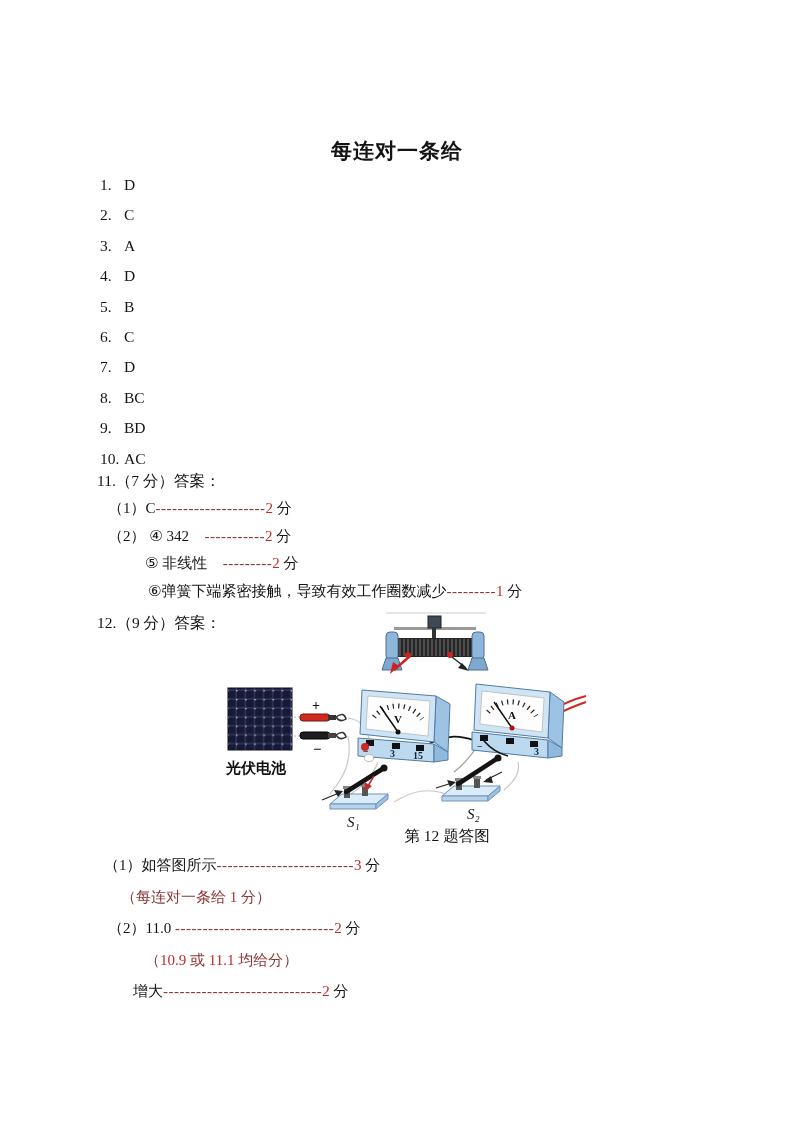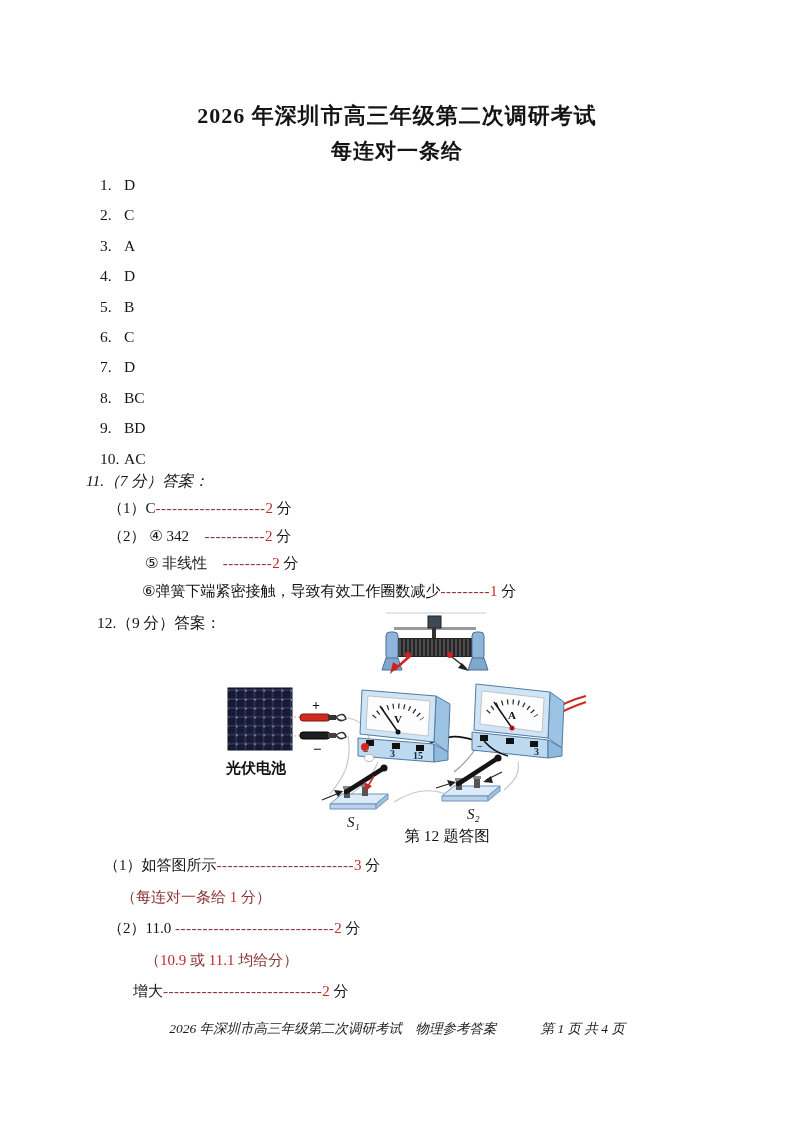--- a/index.html
+++ b/index.html
@@ -23,21 +23,20 @@
   .note .num{color:#c22a28;}
   .footer{top:1020px;left:0;width:100%;display:flex;justify-content:center;gap:44px;
           font-style:italic;font-size:13.5px;color:#1a1a1a;}
   svg text{font-family:"Liberation Serif","DejaVu Serif","DejaVu Sans",serif;}
 </style>
 </head>
 <body>
 
 <div class="page">
 
-  <div class="abs doc-title">2026 年深圳市高三年级第二次调研考试</div>
   <div class="abs doc-subtitle">每连对一条给</div>
 
   <div class="abs answers">
     <div class="row">
         <span class="no">1.</span>
         <span>D</span>
       </div>
     <div class="row">
         <span class="no">2.</span>
         <span>C</span>
@@ -69,29 +68,29 @@
     <div class="row">
         <span class="no">9.</span>
         <span>BD</span>
       </div>
     <div class="row">
         <span class="no">10.</span>
         <span>AC</span>
       </div>
   </div>
 
-  <div class="line hdr" style="left:86px;top:471px;font-style:italic;">11.（7 分）答案：</div>
+  <div class="line hdr" style="left:97px;top:471px;">11.（7 分）答案：</div>
 
   <div class="line" style="left:108px;top:499px;"><span>（1）C</span><span class="dash">--------------------</span><span class="score">2</span><span class="unit"> 分</span></div>
 
   <div class="line" style="left:108px;top:527px;"><span>（2） ④ 342</span><span class="dash">　-----------</span><span class="score">2</span><span class="unit"> 分</span></div>
 
   <div class="line" style="left:145px;top:554px;"><span>⑤ 非线性</span><span class="dash">　---------</span><span class="score">2</span><span class="unit"> 分</span></div>
 
-  <div class="line" style="left:142px;top:582px;"><span>⑥弹簧下端紧密接触，导致有效工作圈数减少</span><span class="dash">---------</span><span class="score">1</span><span class="unit"> 分</span></div>
+  <div class="line" style="left:148px;top:582px;"><span>⑥弹簧下端紧密接触，导致有效工作圈数减少</span><span class="dash">---------</span><span class="score">1</span><span class="unit"> 分</span></div>
 
   <div class="line hdr" style="left:97px;top:613px;">12.（9 分）答案：</div>
 
   <svg class="abs" style="left:218px;top:610px;" width="370" height="240" viewBox="0 0 370 240">
     <defs>
       <pattern id="pvgrid" width="9.1" height="8.9" patternUnits="userSpaceOnUse">
         <rect width="9.1" height="8.9" fill="none" stroke="#4a5080" stroke-width="0.8"></rect>
         <circle cx="0.5" cy="0.5" r="0.9" fill="#c8cde6"></circle>
       </pattern>
     </defs>
@@ -225,18 +224,14 @@
   <div class="line" style="left:104px;top:856px;"><span>（1）如答图所示</span><span class="dash">-------------------------</span><span class="score">3</span><span class="unit"> 分</span></div>
 
   <div class="line note" style="left:121px;top:888px;"><span>（每连对一条给 </span><span class="num">1</span><span> 分）</span></div>
 
   <div class="line" style="left:108px;top:919px;"><span>（2）11.0 </span><span class="dash">-----------------------------</span><span class="score">2</span><span class="unit"> 分</span></div>
 
   <div class="line note" style="left:145px;top:951px;text-align:center;"><span>（</span><span class="num">10.9</span><span> 或 </span><span class="num">11.1</span><span> 均给分）</span></div>
 
   <div class="line" style="left:133px;top:982px;"><span>增大</span><span class="dash">-----------------------------</span><span class="score">2</span><span class="unit"> 分</span></div>
 
-  <div class="abs footer">
-    <span>2026 年深圳市高三年级第二次调研考试　物理参考答案</span>
-    <span>第 1 页 共 4 页</span>
-  </div>
 
 </div>
 
 </body></html>

